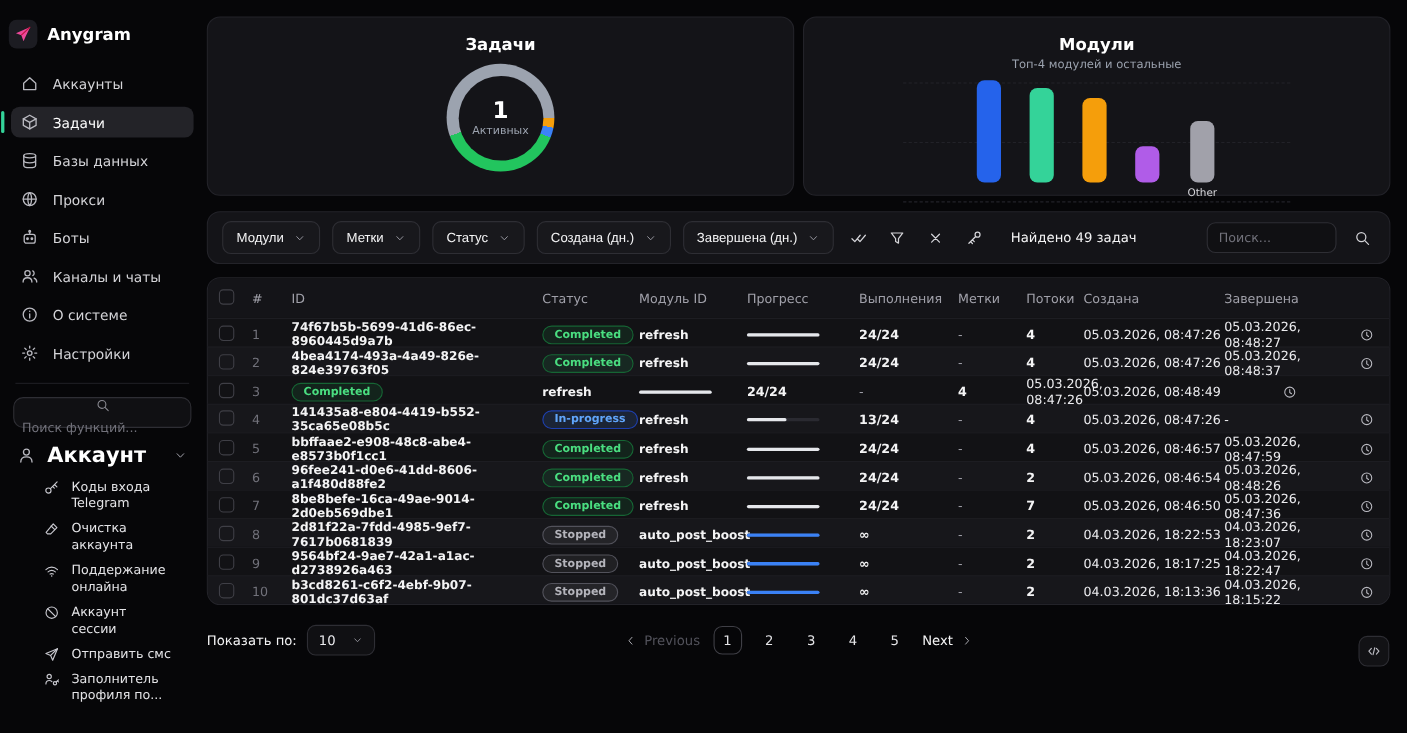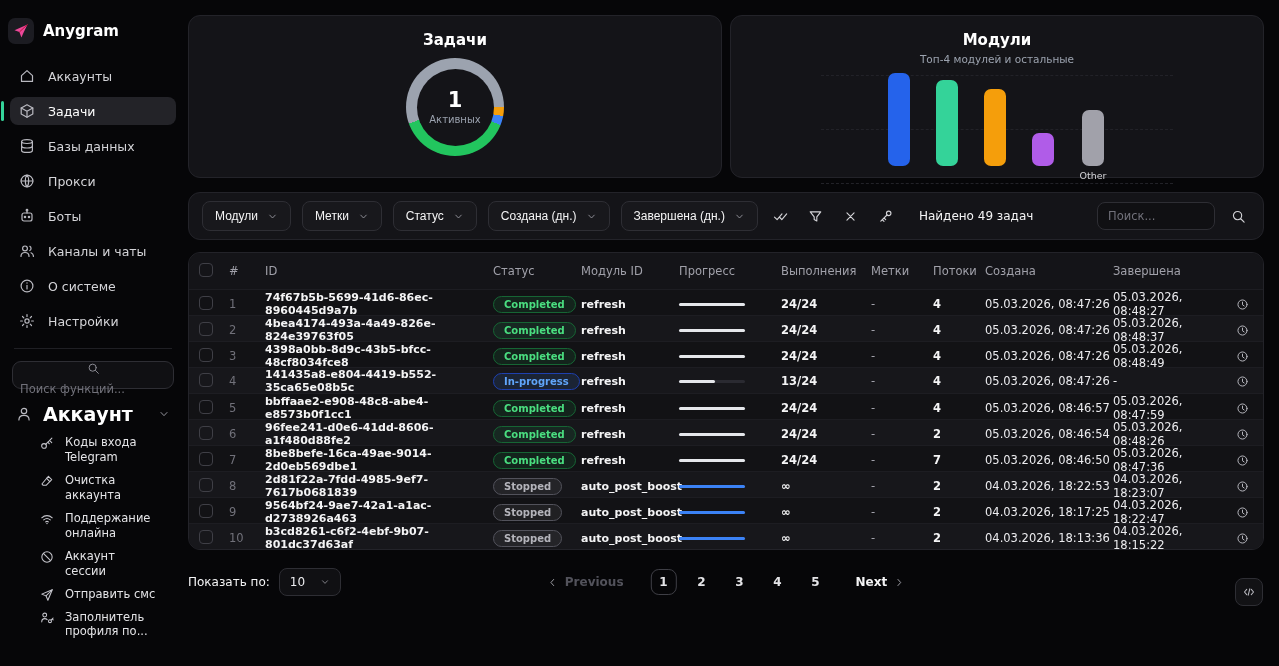--- a/index.html
+++ b/index.html
@@ -89,21 +89,21 @@
   .c-exec, .c-threads { font-weight:bold; color:#f4f4f5; }
   .c-marks { color:#a1a1aa; }
   .c-clock { display:flex; justify-content:center; color:#a1a1aa; }
   .c-clock .nico { width:13px; height:13px; }
 
   
   .footer { display:flex; align-items:center; margin-top:17px; position:relative; height:30px; }
   .show-label { font-size:12px; color:#f4f4f5; }
   .page-size { margin-left:9px; width:62px; height:28px; border:1px solid #2e2e34; border-radius:8px; display:flex; align-items:center; justify-content:space-between; padding:0 10px; font-size:12px; background:#101013; cursor:pointer; }
   .page-size .nico { width:10px; height:10px; color:#a1a1aa; }
-  .pagination { position:absolute; left:50%; transform:translateX(-50%); display:flex; align-items:center; gap:27px; font-size:12px;font-weight:bold; }
+  .pagination { position:absolute; left:50%; transform:translateX(-50%); display:flex; align-items:center; gap:12px; font-size:12px; }
   .pg-prev { color:#52525b; display:flex; align-items:center; gap:7px; cursor:default; }
   .pg-next { color:#f4f4f5; display:flex; align-items:center; gap:7px; cursor:pointer; }
   .pg-prev .nico, .pg-next .nico { width:11px; height:11px; }
   .page { min-width:26px; height:26px; display:flex; align-items:center; justify-content:center; color:#e4e4e7; border-radius:8px; cursor:pointer; }
   .page.active { border:1px solid #3f3f46; }
   .code-btn { position:absolute; right:16px; top:578px; width:28px; height:28px; border:1px solid #2e2e34; border-radius:8px; background:#121215; color:#d4d4d8; display:flex; align-items:center; justify-content:center; cursor:pointer; }
   .code-btn .nico { width:14px; height:14px; }
 </style>
 </head>
 <body>
@@ -481,21 +481,20 @@
                 <svg viewBox="0 0 16 16" fill="none" stroke="currentColor" stroke-width="1.2" stroke-linecap="round" stroke-linejoin="round">
                   <circle cx="8" cy="8" r="5.6"></circle>
                   <path d="M8 5 V8.4 L10 9.8"></path>
                 </svg>
               </span>
             </span>
   </div>
           <div class="trow">
     <span><span class="cb"></span></span>
     <span class="c-num">3</span>
-    <span class="c-id">4398a0bb-8d9c-43b5-bfcc-48cf8034fce8</span>
     <span><span class="badge completed">Completed</span></span>
     <span class="c-mod">refresh</span>
     <span>
               <span class="track">
                 <span class="fill" style="width: 100%; background: rgb(229, 231, 235);"></span>
               </span>
             </span>
     <span class="c-exec">24/24</span>
     <span class="c-marks">-</span>
     <span class="c-threads">4</span>

